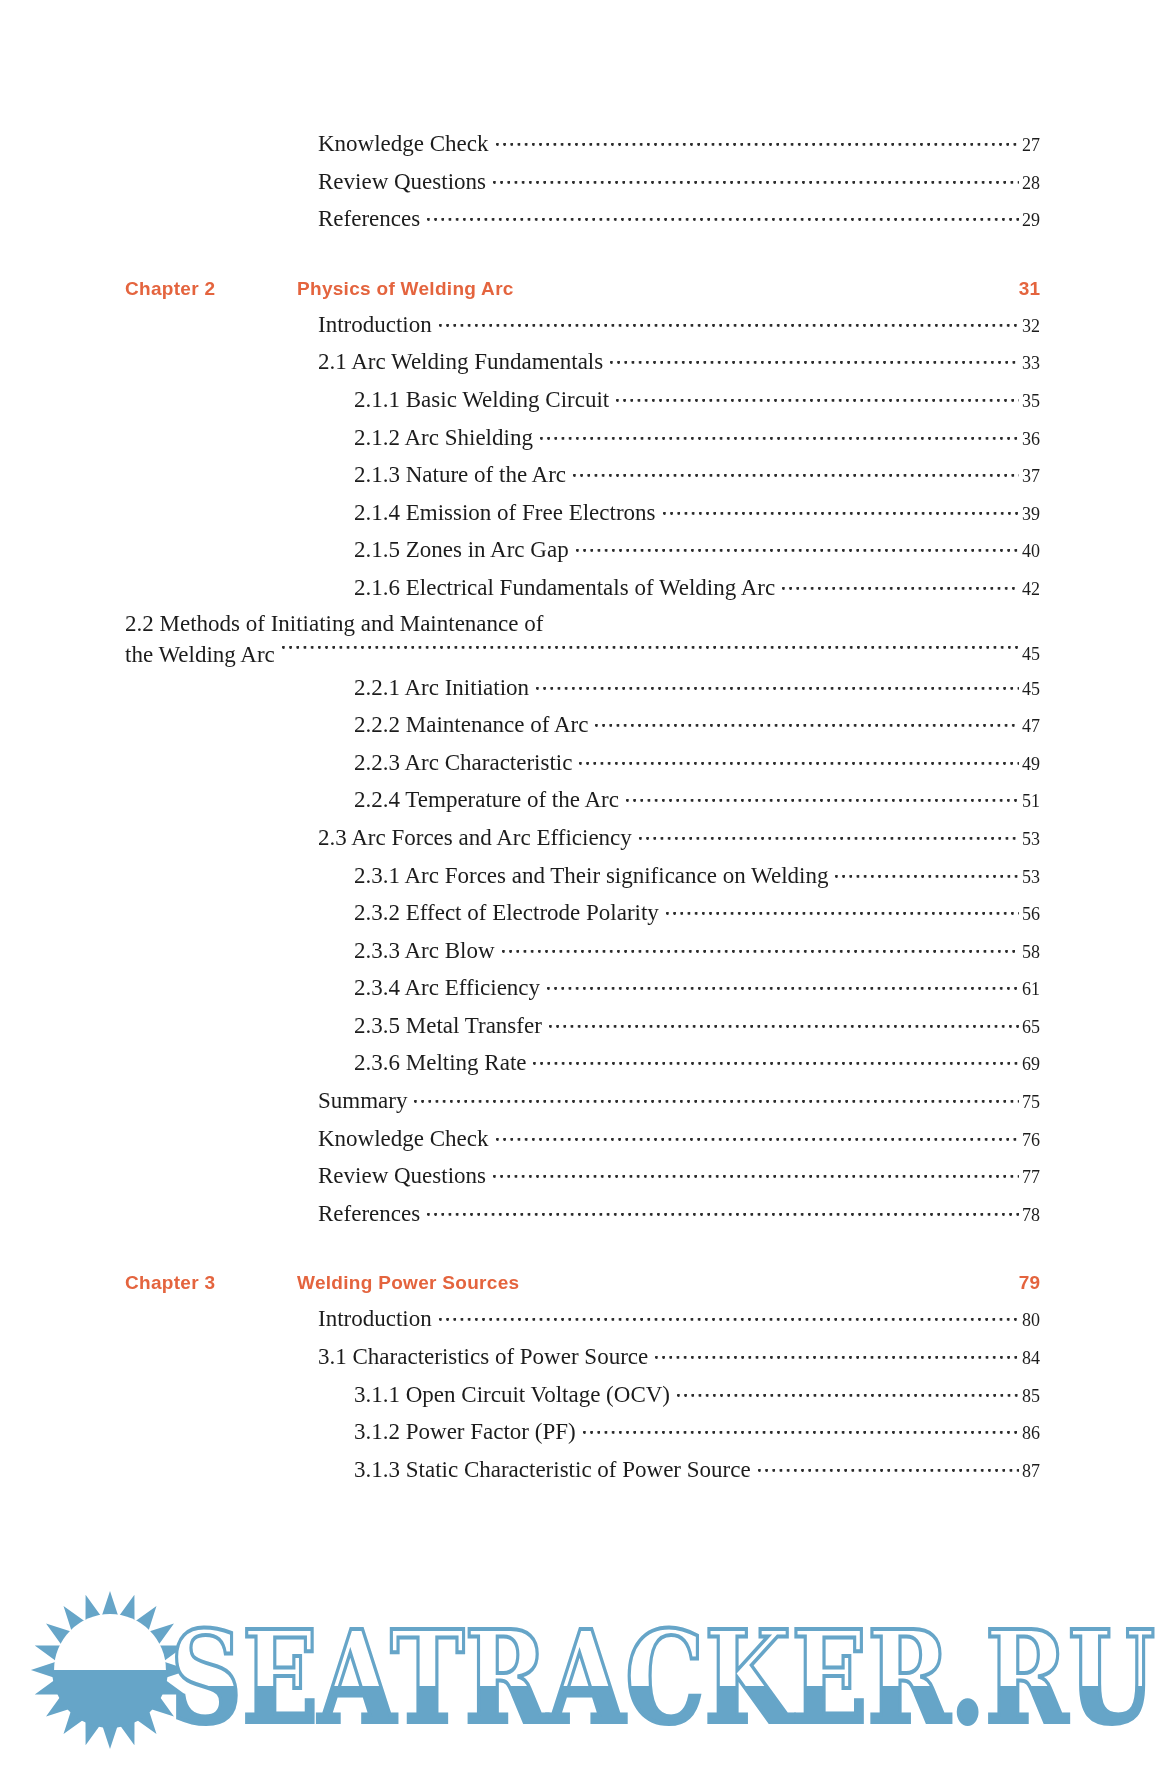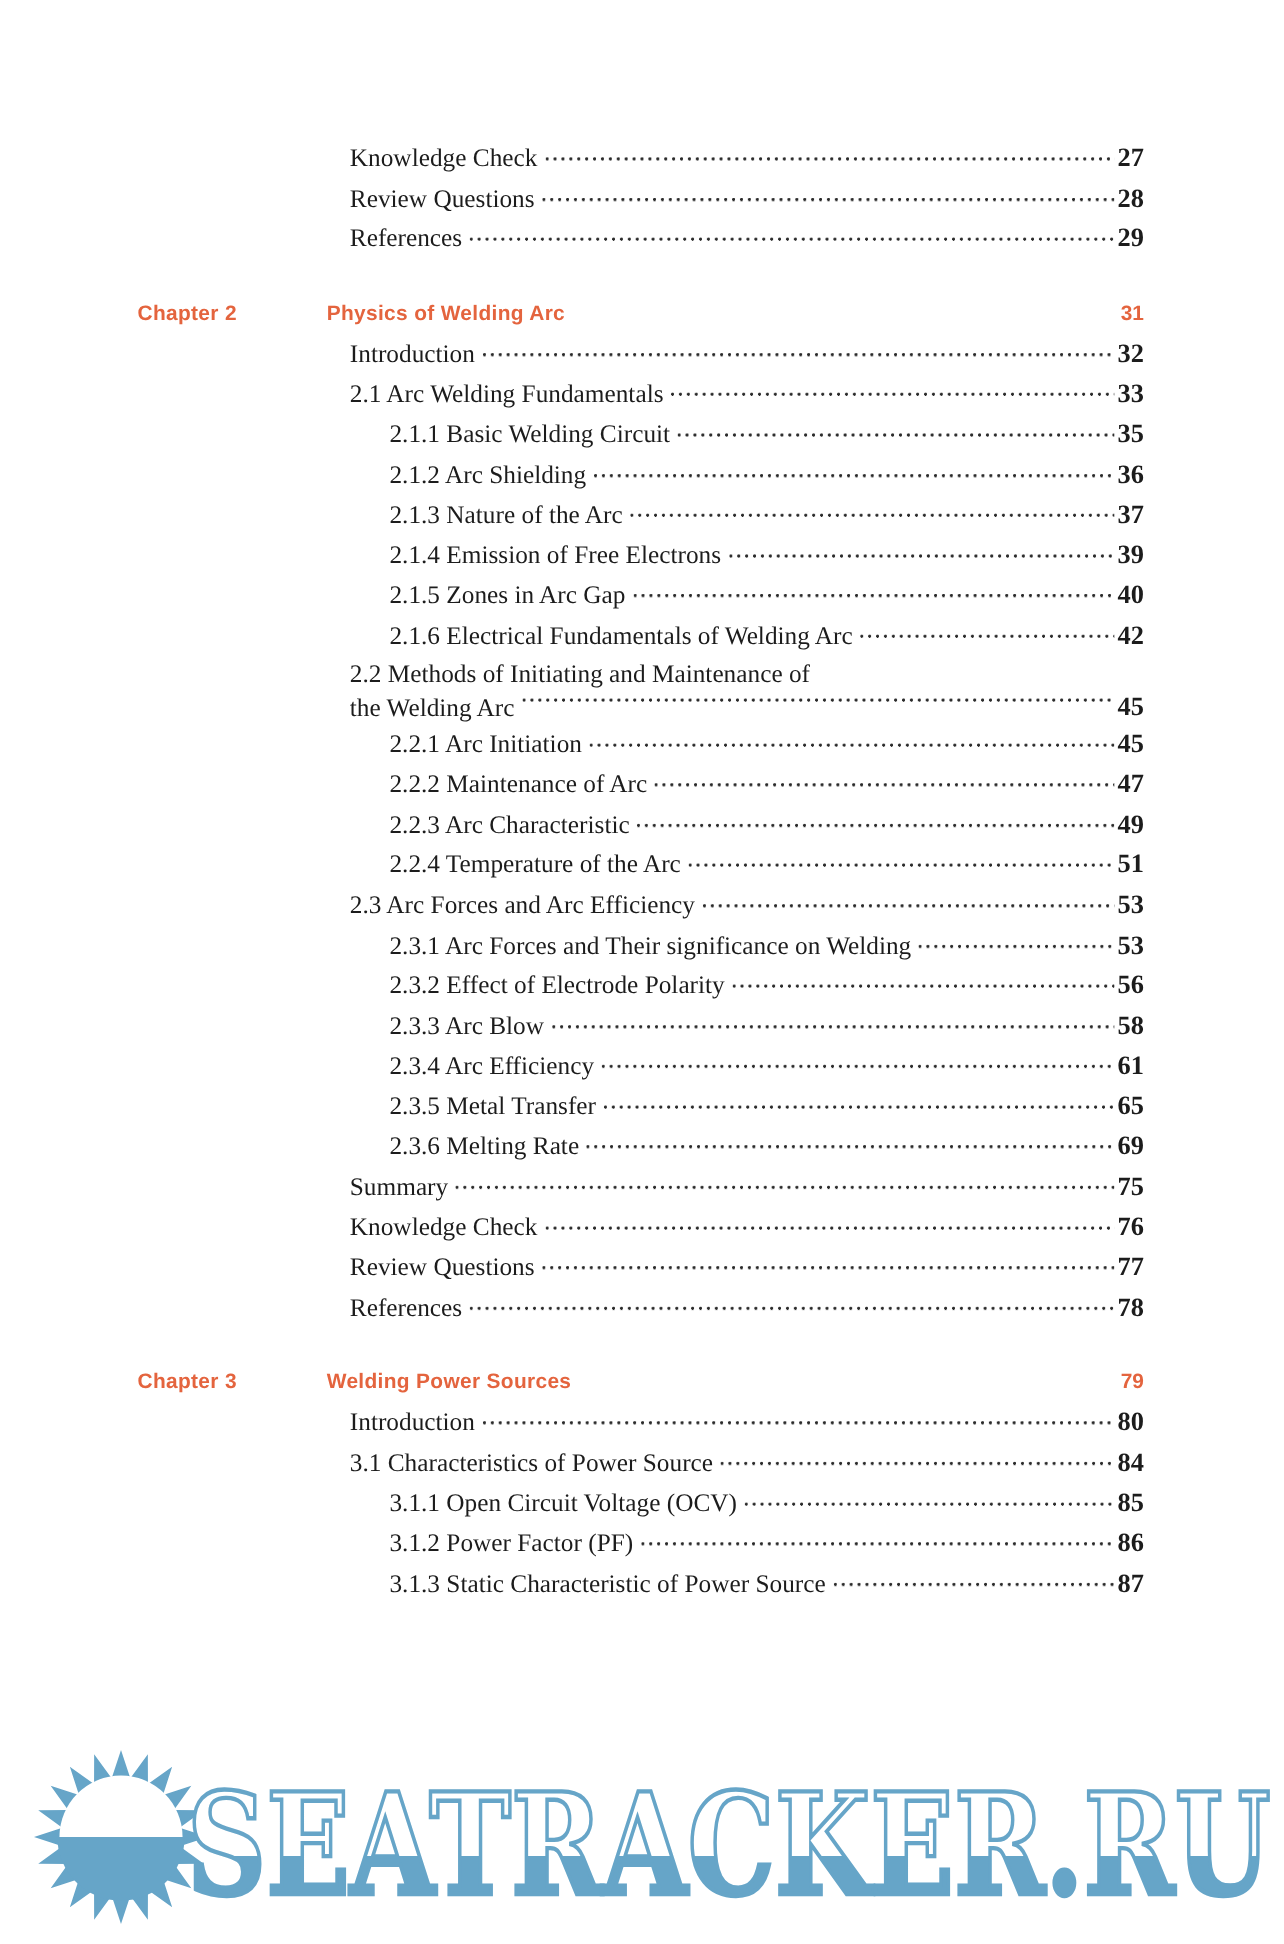--- a/index.html
+++ b/index.html
@@ -31,23 +31,22 @@
   .entry.level2{margin-left:229px;}
   .entry .label{white-space:nowrap;flex:none;}
   .dots{flex:1 1 auto;position:relative;min-width:20px;}
   .dots::before{
     content:"";
     position:absolute;left:7px;right:3px;bottom:5px;height:3px;
     background-image:radial-gradient(circle at 1.4px 1.4px, #2b2b2b 1.25px, rgba(0,0,0,0) 1.6px);
     background-size:7.2px 3px;
     background-repeat:repeat-x;
   }
-  .pagenum{flex:none;font-size:24px;font-weight:bold;}
+  .pagenum{flex:none;font-size:18px;}
   .entry-wrap{
-    margin-left:193px;
     font-size:23px;
   }
   .entry-wrap .wrap-line1{line-height:31px;white-space:nowrap;}
   .entry-wrap .wrap-line2{display:flex;align-items:center;line-height:31px;}
   .chapter-row{
     margin-top:32px;
     line-height:36px;
     font-family:"Liberation Sans", sans-serif;
     font-weight:bold;
     color:var(--accent);

